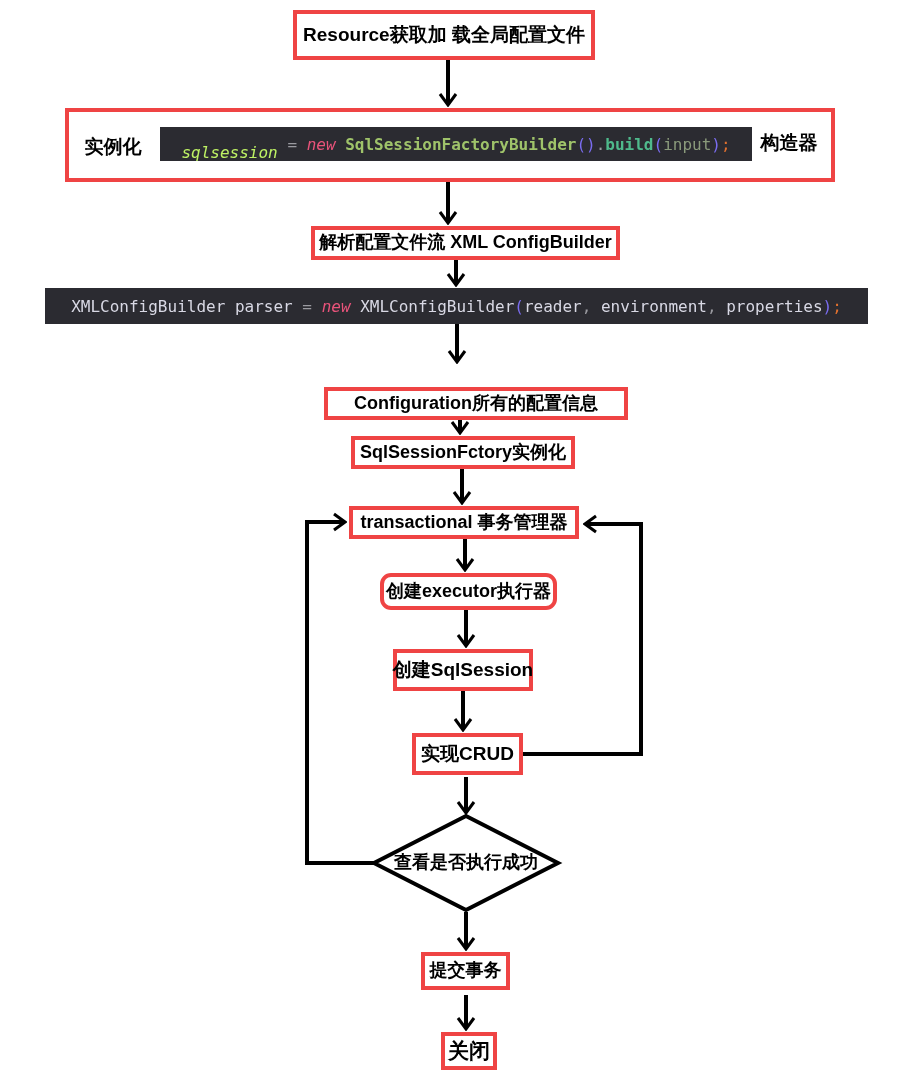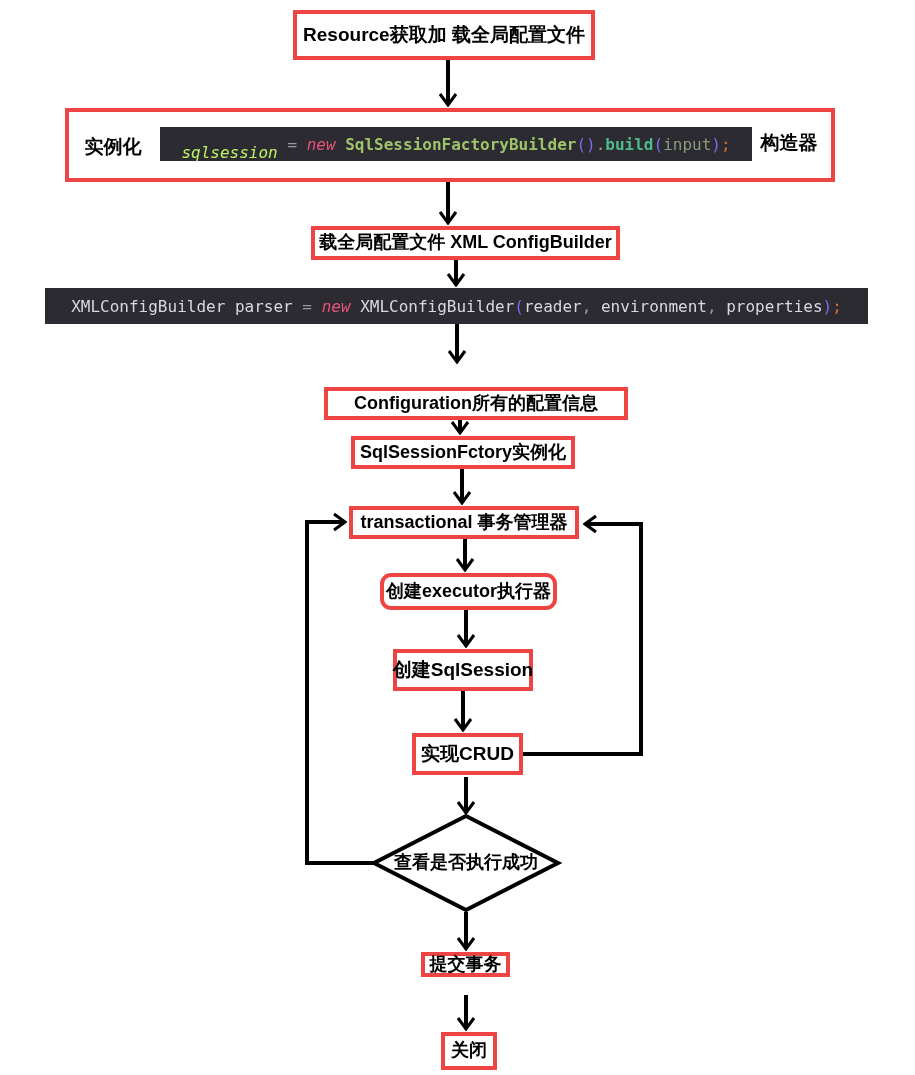--- a/index.html
+++ b/index.html
@@ -24,21 +24,21 @@
   }
   .tok-var   { color:#bef264; font-style:italic;margin-top:16px; }
   .tok-plain { color:#d8d8e4; }
   .tok-op    { color:#9a9aa0; }
   .tok-kw    { color:#e8537a; font-style:italic; }
   .tok-cls   { color:#9fc36a; font-weight:bold; }
   .tok-paren { color:#7a6cf0; }
   .tok-fn    { color:#4fba8c; font-weight:bold; }
   .tok-arg   { color:#8a9a7b; }
   .tok-semi  { color:#e0702e; }
-  .fs17 { font-size:18px; } .fs18 { font-size:18px; } .fs19 { font-size:19px; }
+  .fs17 { font-size:21px; } .fs18 { font-size:18px; } .fs19 { font-size:19px; }
 </style>
 </head>
 <body>
 
 <div class="canvas">
 
   <svg class="wires" viewBox="0 0 915 1075">
     <defs>
       <marker id="ah" viewBox="-14 -10 16 20" refX="-1" refY="0" markerWidth="16" markerHeight="20" orient="auto" markerUnits="userSpaceOnUse">
         <path d="M-11,-8 L0,0 L-11,8" fill="none" stroke="#000" stroke-width="3"></path>
@@ -72,21 +72,21 @@
   <div class="node b4" style="left:65px; top:108px; width:770px; height:74px;"></div>
   <div class="node plain fs19" style="left:80px; top:122px; width:66px; height:26px;margin-top:12px;">
     <span>实例化</span>
   </div>
   <div class="code" style="left:160px; top:127px; width:592px; height:34px;"><span class="tok-var">sqlsession</span><span class="tok-plain"> </span><span class="tok-op">=</span><span class="tok-plain"> </span><span class="tok-kw">new</span><span class="tok-plain"> </span><span class="tok-cls">SqlSessionFactoryBuilder</span><span class="tok-paren">(</span><span class="tok-paren">)</span><span class="tok-op">.</span><span class="tok-fn">build</span><span class="tok-paren">(</span><span class="tok-arg">input</span><span class="tok-paren">)</span><span class="tok-semi">;</span></div>
   <div class="node plain fs19" style="left:756px; top:130px; width:66px; height:26px;">
     <span>构造器</span>
   </div>
 
   <div class="node fs18" style="left:311px; top:226px; width:309px; height:34px;">
-    <span>载全局配置文件 XML ConfigBuilder</span>
+    <span>解析配置文件流 XML ConfigBuilder</span>
   </div>
 
   <div class="code" style="left:45px; top:288px; width:823px; height:36px;"><span class="tok-plain">XMLConfigBuilder parser </span><span class="tok-op">= </span><span class="tok-kw">new </span><span class="tok-plain">XMLConfigBuilder</span><span class="tok-paren">(</span><span class="tok-plain">reader</span><span class="tok-op">, </span><span class="tok-plain">environment</span><span class="tok-op">, </span><span class="tok-plain">properties</span><span class="tok-paren">)</span><span class="tok-semi">;</span></div>
 
   <div class="node fs18" style="left:324px; top:387px; width:304px; height:33px;">
     <span>Configuration所有的配置信息</span>
   </div>
 
   <div class="node fs18" style="left:351px; top:436px; width:224px; height:33px;">
     <span>SqlSessionFctory实例化</span>
@@ -105,21 +105,21 @@
   </div>
 
   <div class="node fs19" style="left:412px; top:733px; width:111px; height:42px;">
     <span>实现CRUD</span>
   </div>
 
   <div class="node plain fs18" style="left:374px; top:847px; width:184px; height:32px;">
     <span>查看是否执行成功</span>
   </div>
 
-  <div class="node b4 fs18" style="left:421px; top:952px; width:89px; height:25px;">
+  <div class="node b4 fs18" style="left:421px; top:952px; width:89px; height:38px;">
     <span>提交事务</span>
   </div>
 
   <div class="node fs17" style="left:441px; top:1032px; width:56px; height:38px;">
     <span>关闭</span>
   </div>
 
 </div>
 
 </body></html>

